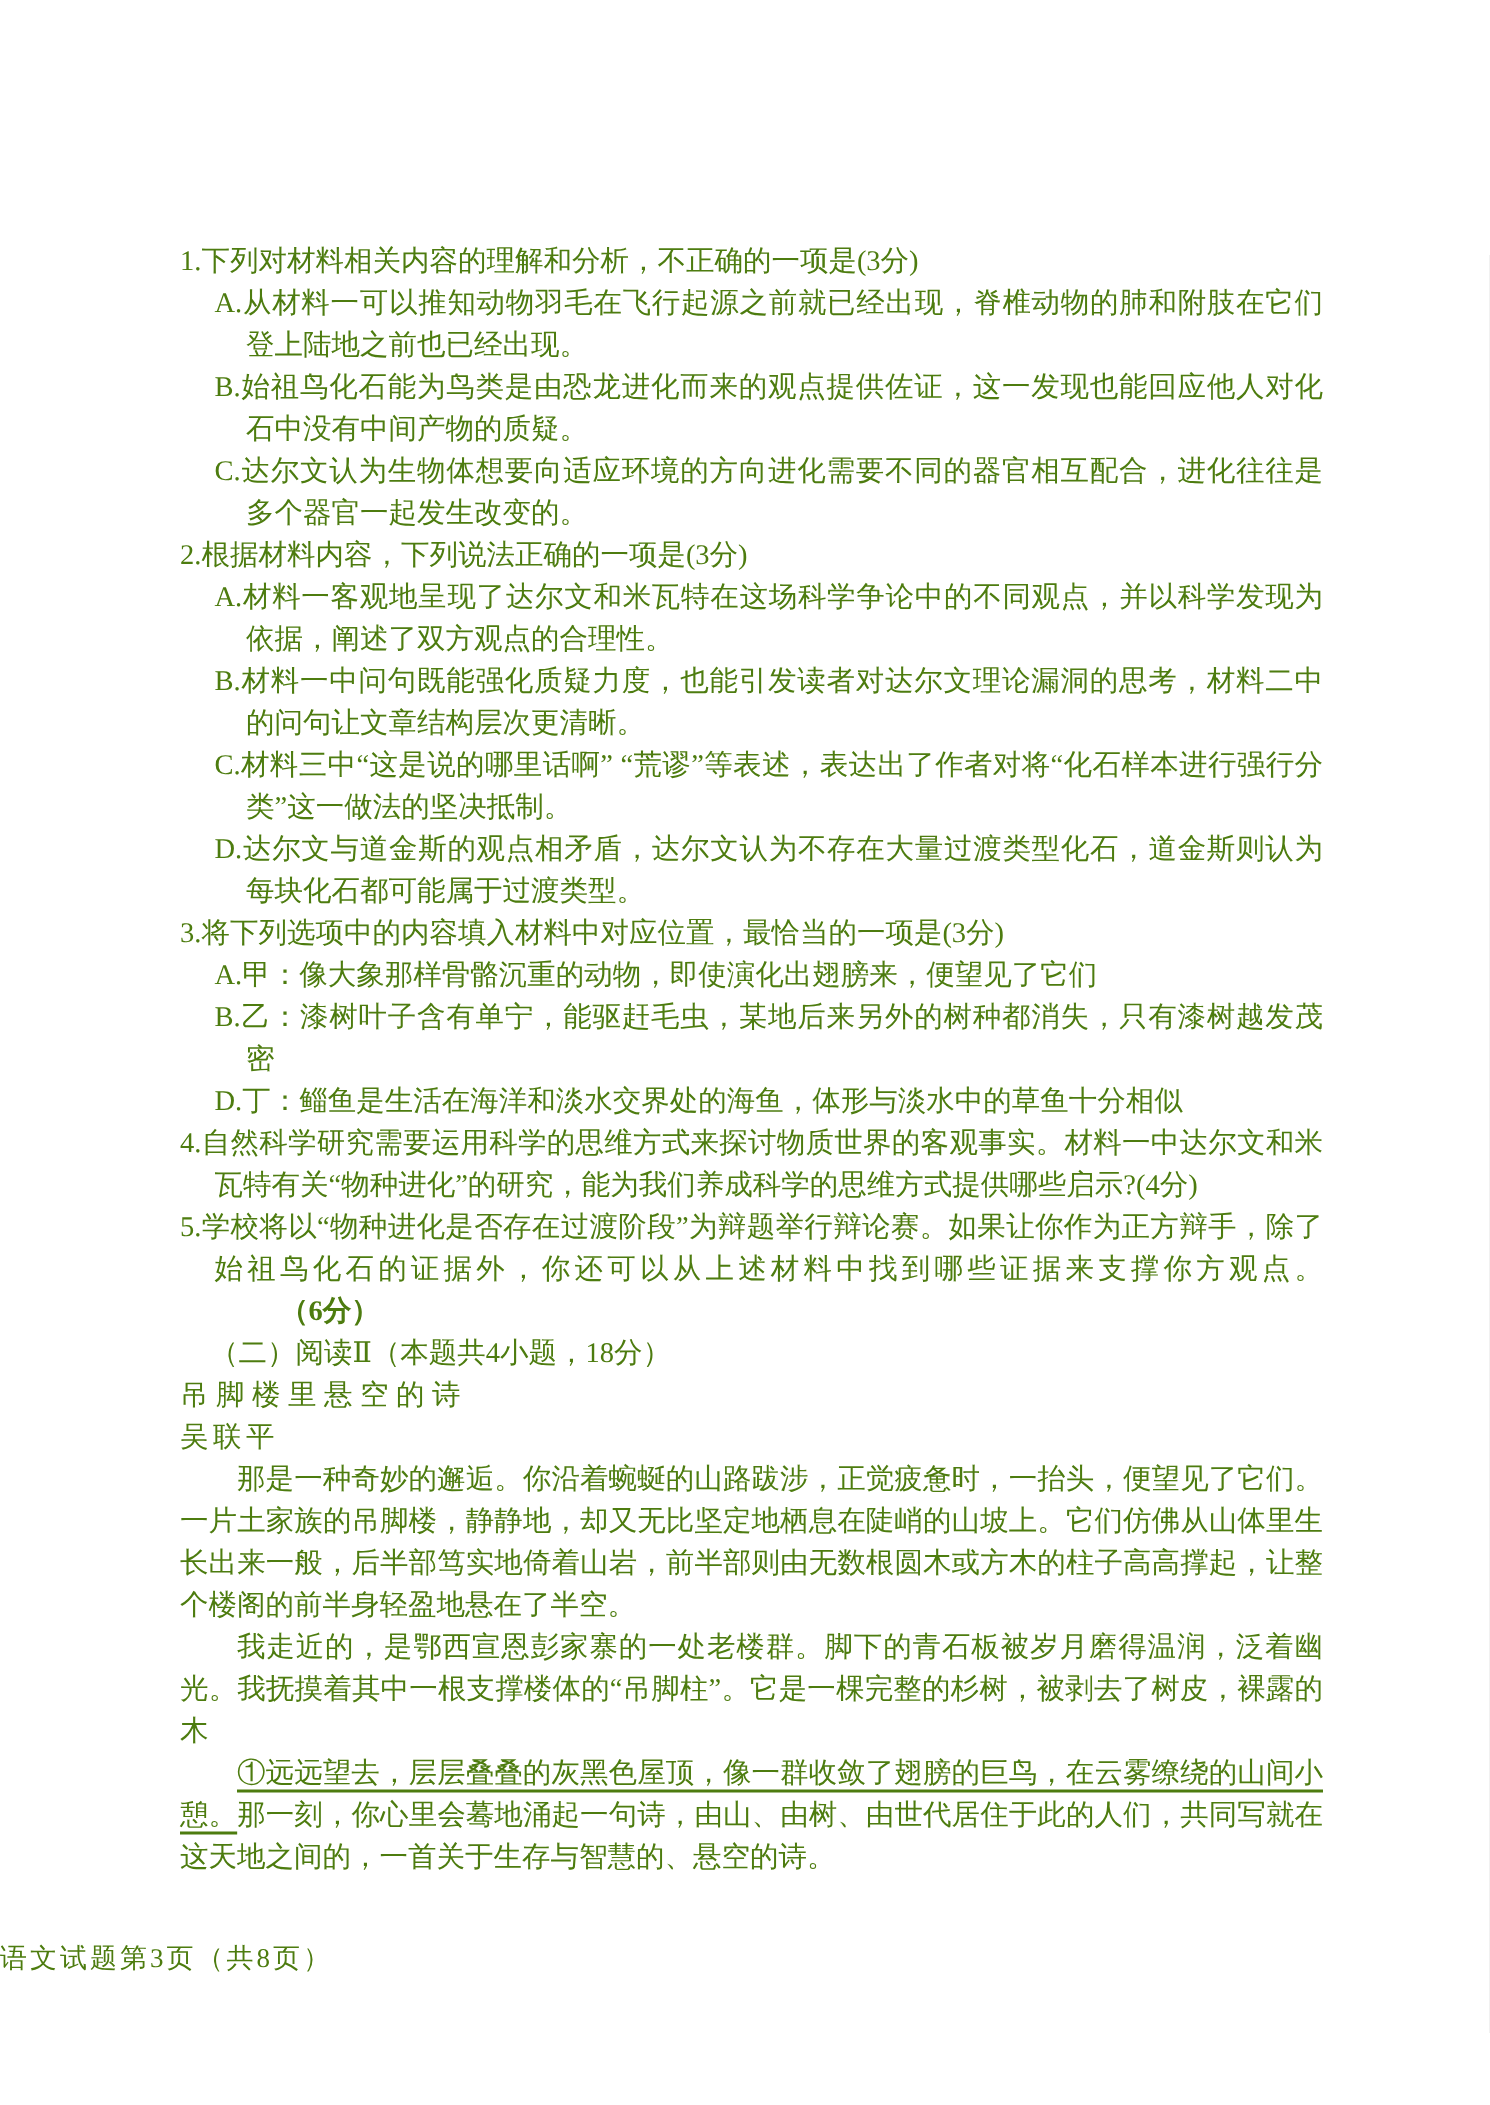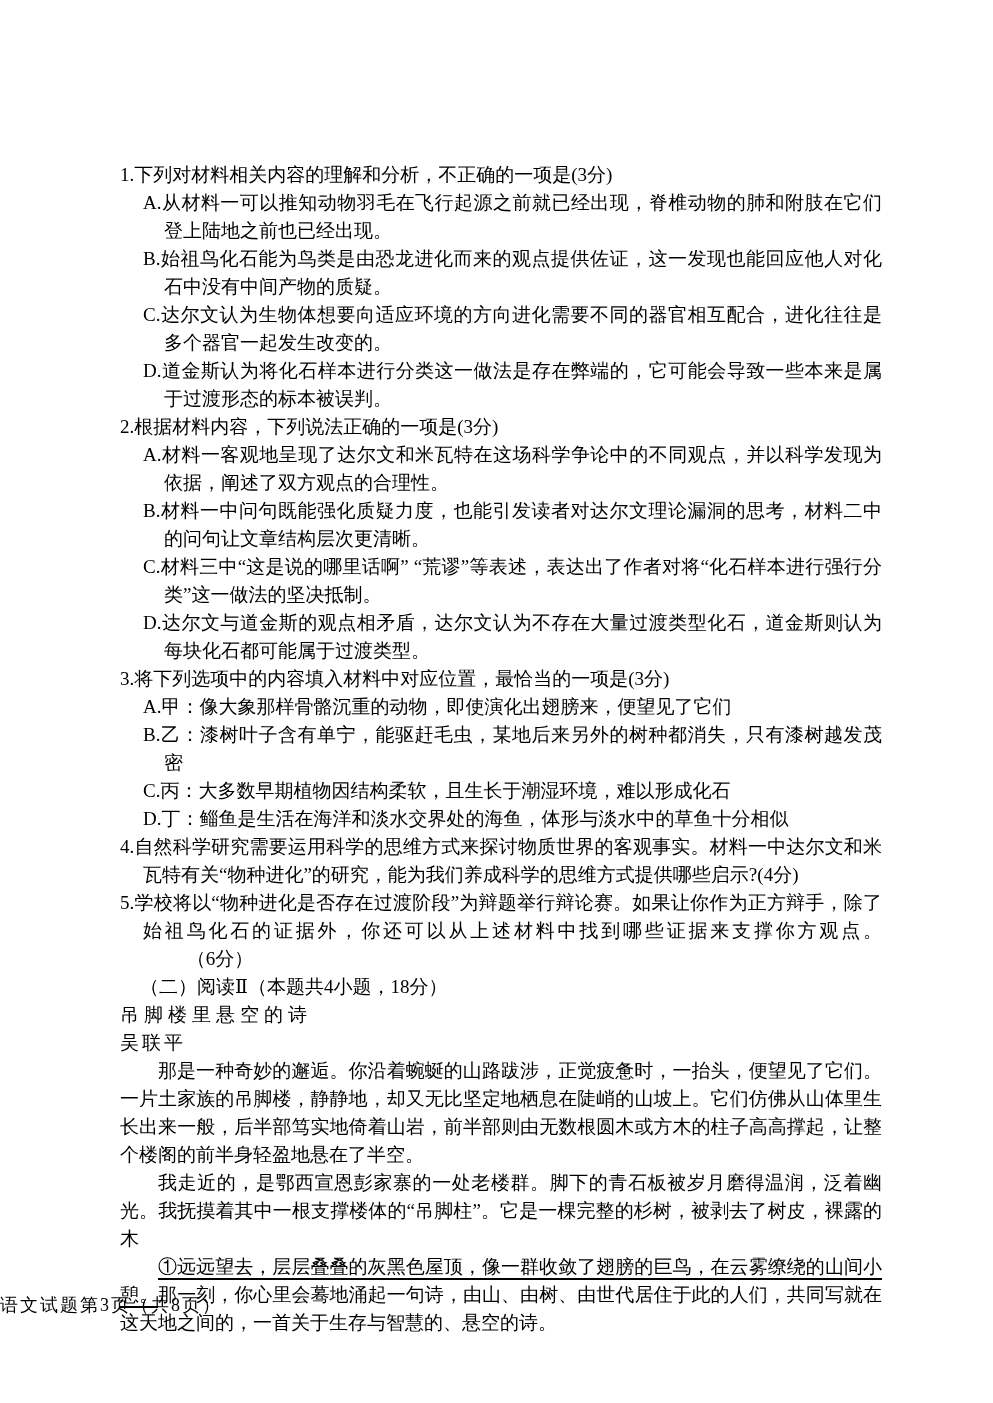--- a/index.html
+++ b/index.html
@@ -2,21 +2,21 @@
 <html lang="zh"><head>
 <meta charset="utf-8">
 <style>
   html, body { margin: 0; padding: 0; background: #e8e8e8; }
   .page {
     position: relative;
     width: 993px;
     height: 1403px;
     margin: 0 auto;
     background: #ffffff;
-    color: #000000;
+    color: #4d7c0f;
     font-family: "Liberation Serif", "DejaVu Serif", serif;
     font-size: 19px;
     line-height: 28px;
     overflow: hidden;
   }
   .content {
     position: absolute;
     top: 161px;
     left: 120px;
     width: 762px;
@@ -27,21 +27,21 @@
   .hang { padding-left: 23px; text-indent: -23px; }
   .section-line { padding-left: 20px; }
   .passage-title { text-align: center; letter-spacing: 5px; }
   .passage-author { text-align: left; letter-spacing: 3px; }
   .prose { margin-left: -15px; margin-right: -13px; text-indent: 2em; }
   .underlined {
     text-decoration: underline;
     text-decoration-thickness: 1.5px;
     text-underline-offset: 5px;
   }
-  .score-gap { margin-left: 2.3em; white-space: nowrap; }
+  .score-gap { margin-left: 2.3em; white-space: nowrap; font-weight: bold; }
   .footer {
     position: absolute;
     top: 1291px;
     left: 0;
     width: 100%;
     text-align: left;
     letter-spacing: 2px;
     font-size: 18px;
   }
 </style>
@@ -49,36 +49,34 @@
 <body>
 
 <div class="page">
   <div class="content">
 
     <section>
       <p class="stem">1.下列对材料相关内容的理解和分析，不正确的一项是(3分)</p>
       <p class="option">A.从材料一可以推知动物羽毛在飞行起源之前就已经出现，脊椎动物的肺和附肢在它们登上陆地之前也已经出现。</p>
       <p class="option">B.始祖鸟化石能为鸟类是由恐龙进化而来的观点提供佐证，这一发现也能回应他人对化石中没有中间产物的质疑。</p>
       <p class="option">C.达尔文认为生物体想要向适应环境的方向进化需要不同的器官相互配合，进化往往是多个器官一起发生改变的。</p>
-      <p class="option">D.道金斯认为将化石样本进行分类这一做法是存在弊端的，它可能会导致一些本来是属于过渡形态的标本被误判。</p>
     </section>
 
     <section>
       <p class="stem">2.根据材料内容，下列说法正确的一项是(3分)</p>
       <p class="option">A.材料一客观地呈现了达尔文和米瓦特在这场科学争论中的不同观点，并以科学发现为依据，阐述了双方观点的合理性。</p>
       <p class="option">B.材料一中问句既能强化质疑力度，也能引发读者对达尔文理论漏洞的思考，材料二中的问句让文章结构层次更清晰。</p>
       <p class="option">C.材料三中“这是说的哪里话啊” “荒谬”等表述，表达出了作者对将“化石样本进行强行分类”这一做法的坚决抵制。</p>
       <p class="option">D.达尔文与道金斯的观点相矛盾，达尔文认为不存在大量过渡类型化石，道金斯则认为每块化石都可能属于过渡类型。</p>
     </section>
 
     <section>
       <p class="stem">3.将下列选项中的内容填入材料中对应位置，最恰当的一项是(3分)</p>
       <p class="option">A.甲：像大象那样骨骼沉重的动物，即使演化出翅膀来，便望见了它们</p>
       <p class="option">B.乙：漆树叶子含有单宁，能驱赶毛虫，某地后来另外的树种都消失，只有漆树越发茂密</p>
-      <p class="option">C.丙：大多数早期植物因结构柔软，且生长于潮湿环境，难以形成化石</p>
       <p class="option">D.丁：鲻鱼是生活在海洋和淡水交界处的海鱼，体形与淡水中的草鱼十分相似</p>
     </section>
 
     <section>
       <p class="hang">4.自然科学研究需要运用科学的思维方式来探讨物质世界的客观事实。材料一中达尔文和米瓦特有关“物种进化”的研究，能为我们养成科学的思维方式提供哪些启示?(4分)</p>
     </section>
 
     <section>
       <p class="hang"><span>5.学校将以“物种进化是否存在过渡阶段”为辩题举行辩论赛。如果让你作为正方辩手，除了始祖鸟化石的证据外，你还可以从上述材料中找到哪些证据来支撑你方观点。</span><span class="score-gap">（6分）</span></p>
     </section>

